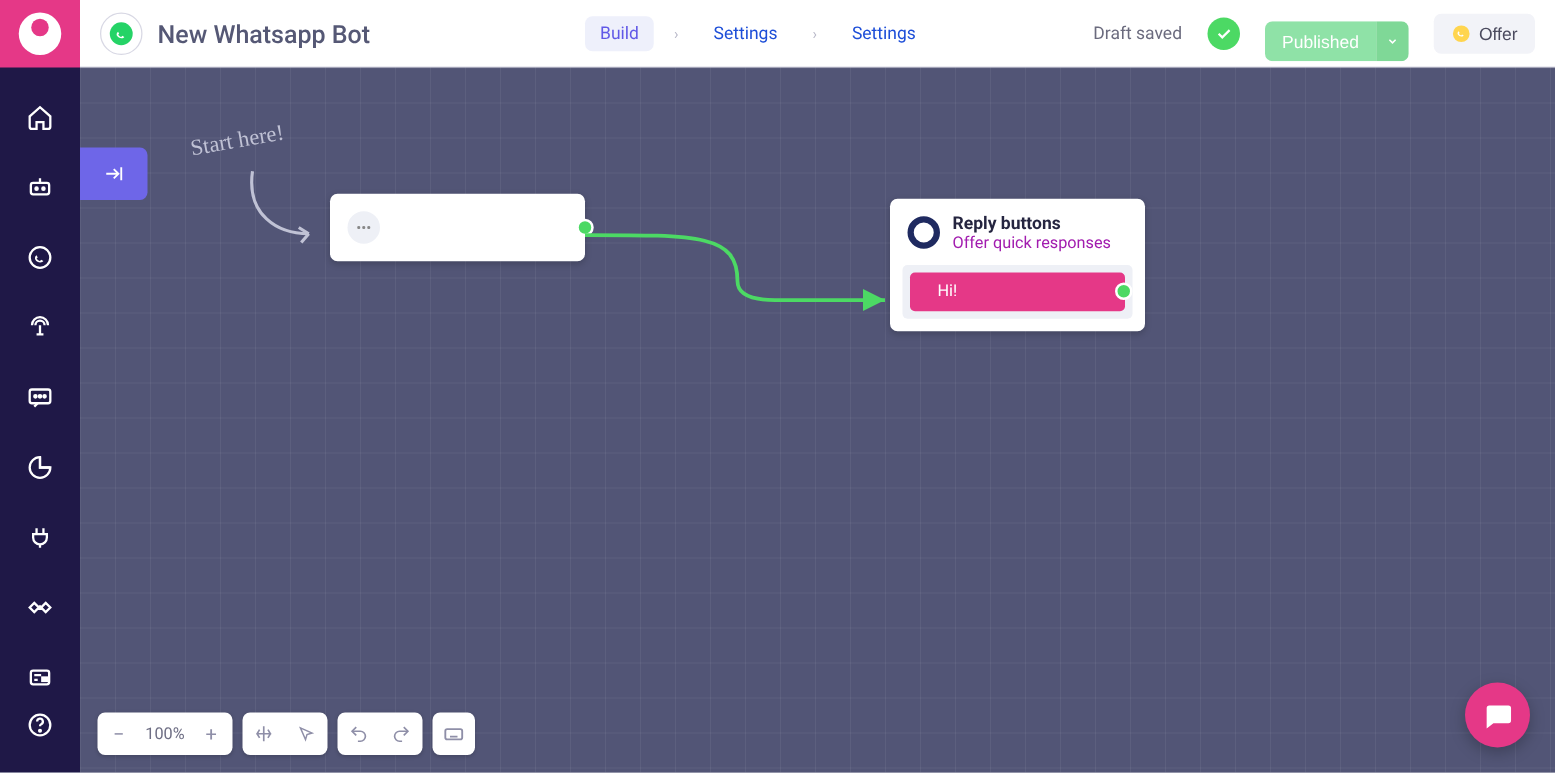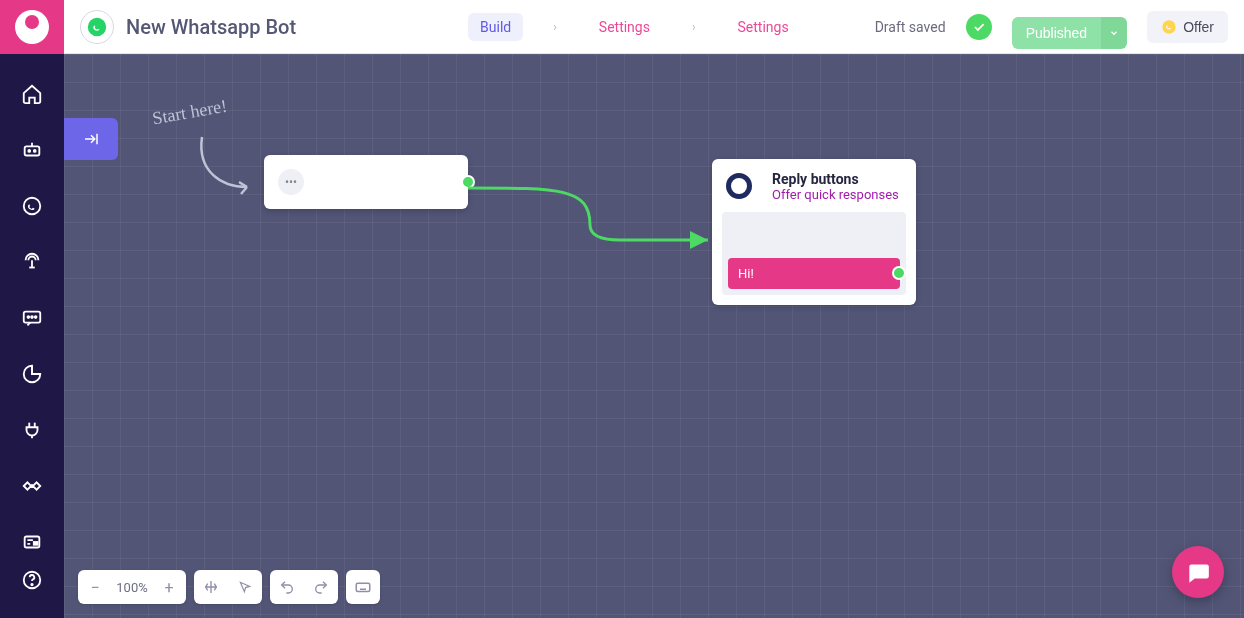--- a/index.html
+++ b/index.html
@@ -100,26 +100,26 @@
   color: #25d366;
 }
 .title {
   font-size: 20px;
   color: #555875;
   font-weight: 500;
 }
 .tabs {
   display: flex;
   align-items: center;
-  gap: 30px;
+  gap: 16px;
   margin-left: 160px;
 }
 .tab {
   font-size: 14px;
-  color: #ec4899;
+  color: #1d4ed8;
   cursor: pointer;
   padding: 6px 12px;
   border-radius: 6px;
 }
 .tab.active {
   background: #eef0fb;
   color: #6159e7;
 }
 .tab-sep {
   color: #b8b8c8;
@@ -266,21 +266,21 @@
   transform: translateY(-50%);
 }
 .node2 {
   top: 105px;
   left: 648px;
   width: 204px;
   padding: 10px 10px 10px 10px;
 }
 .node2 .head {
   display: flex;
-  gap: 20px;
+  gap: 10px;
   padding: 2px 4px 8px 4px;
 }
 .node2 .icon {
   width: 26px;
   height: 26px;
   border-radius: 50%;
   border: 5px solid #1f2a60;
   background: #fff;
   margin-top: 2px;
   flex-shrink: 0;
@@ -299,24 +299,23 @@
   background: #eef0f6;
   border-radius: 4px;
   padding: 6px;
   display: flex;
   flex-direction: column;
   gap: 6px;
 }
 .row-btn {
   position: relative;
   border-radius: 4px;
-  padding: 8px 10px;
+  padding: 8px 22px;
   color: #fff;
   font-size: 13px;
-  margin-top: 40px;
 }
 .row-btn.primary { background: #e53887; }
 .row-btn.secondary { background: #8287b2; }
 .row-port {
   position: absolute;
   width: 14px;
   height: 14px;
   border-radius: 50%;
   background: #4cd964;
   border: 2px solid #fff;

